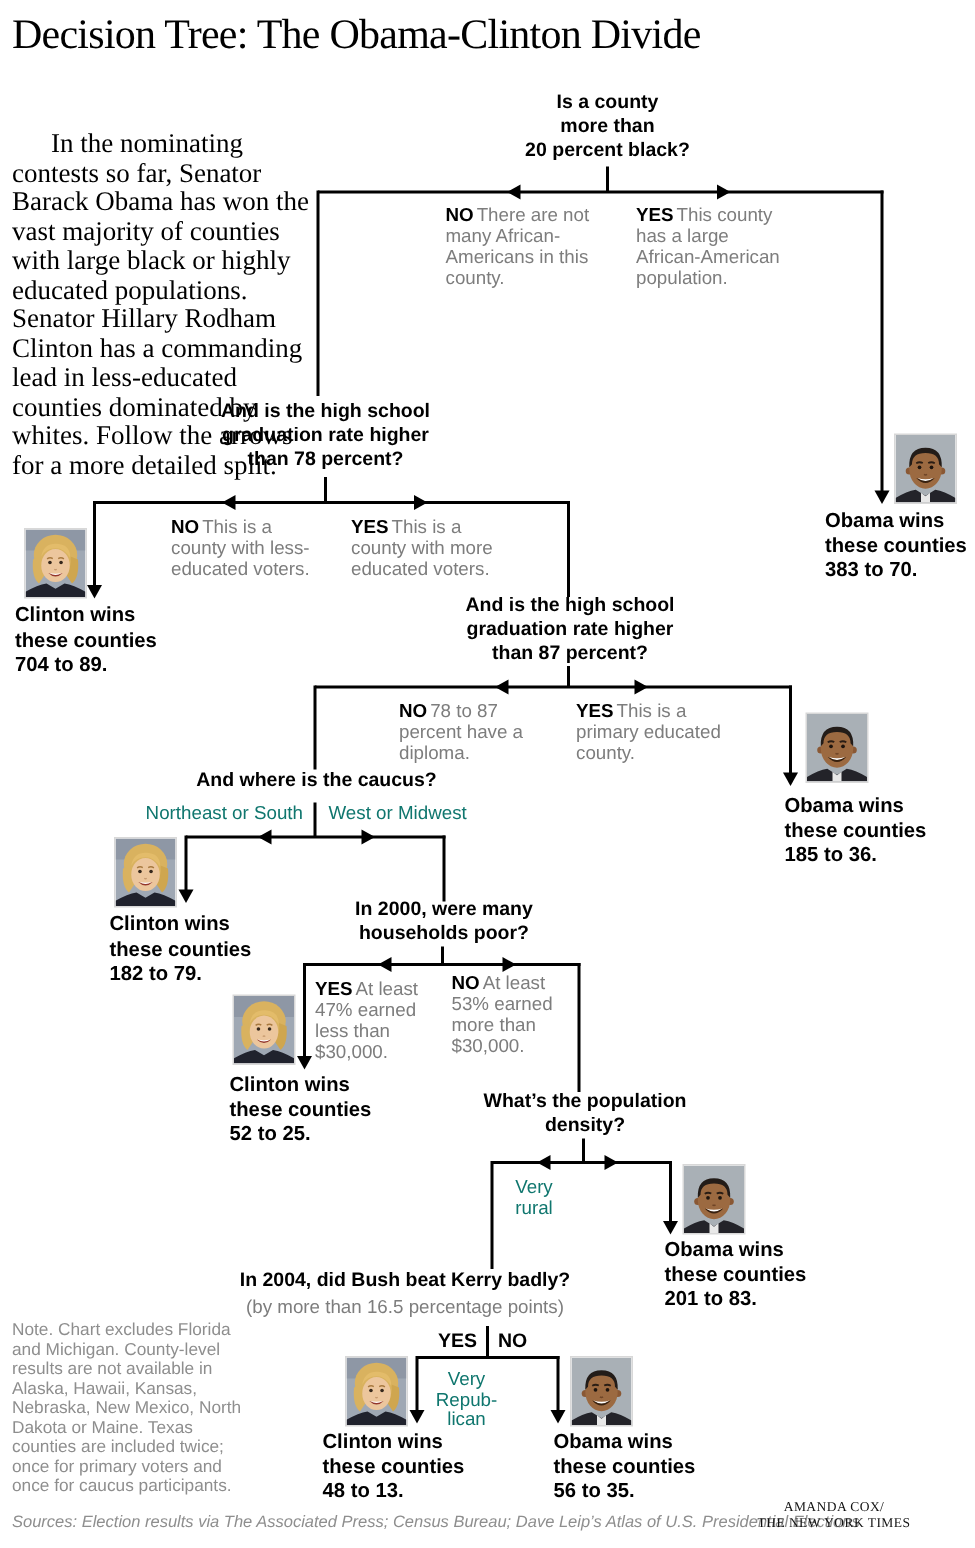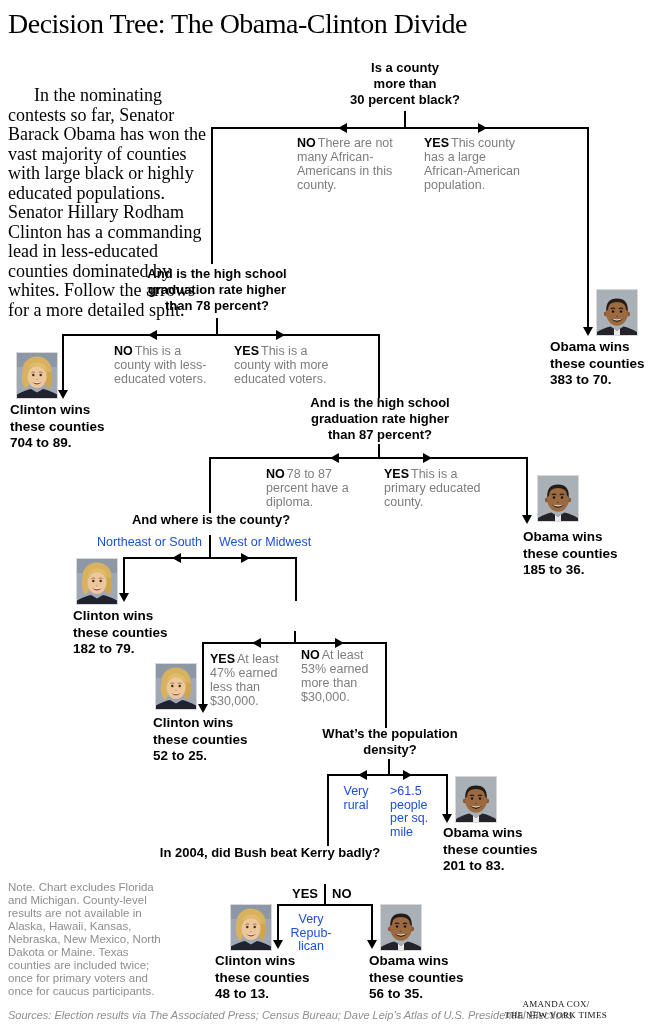--- a/index.html
+++ b/index.html
@@ -7,21 +7,21 @@
         font-family:"Liberation Sans",sans-serif;color:#000;}
   .abs{position:absolute;}
   
   .title{font-family:"Liberation Serif",serif;font-size:28px;letter-spacing:-0.5px;white-space:nowrap;}
   .intro{font-family:"Liberation Serif",serif;font-size:18px;line-height:19.5px;
          white-space:pre-line;text-indent:26px;}
   
   .q{font-weight:bold;font-size:13px;line-height:16px;text-align:center;white-space:pre-line;}
   .bn{font-size:12.5px;line-height:14px;color:#7d7d7d;}
   .bn .pfx{font-weight:bold;color:#000;margin-right:2px;}
-  .lbl{font-size:12.5px;line-height:13.5px;color:#1d4ed8;white-space:pre-line;}
+  .lbl{font-size:12.5px;line-height:13.5px;color:#0f766e;white-space:pre-line;}
   .win{font-weight:bold;font-size:13.5px;line-height:16.5px;white-space:pre-line;}
   .yn{font-weight:bold;font-size:13px;}
   .sub{font-size:12.5px;color:#7d7d7d;text-align:center;}
   
   .hl{height:2px;background:#000;}
   .vl{width:2px;background:#000;}
   .ar{width:0;height:0;}
   .ar-l{border-top:5px solid transparent;border-bottom:5px solid transparent;border-right:9px solid #000;}
   .ar-r{border-top:5px solid transparent;border-bottom:5px solid transparent;border-left:9px solid #000;}
   .ar-d{border-left:5px solid transparent;border-right:5px solid transparent;border-top:9px solid #000;}
@@ -84,21 +84,21 @@
 educated populations.
 Senator Hillary Rodham
 Clinton has a commanding
 lead in less-educated
 counties dominated by
 whites. Follow the arrows
 for a more detailed split.</div>
 
   <div class="abs q" style="left:325px;top:60px;width:160px">Is a county
 more than
-30 percent black?</div>
+20 percent black?</div>
   <div class="abs vl" style="left:404px;top:111px;height:17px"></div>
   <div class="abs hl" style="left:212px;top:127px;width:377px"></div>
   <div class="abs ar ar-l" style="left:338px;top:123px"></div>
   <div class="abs ar ar-r" style="left:478px;top:123px"></div>
   <div class="abs vl" style="left:211px;top:127px;height:137px"></div>
   <div class="abs vl" style="left:587px;top:127px;height:201px"></div>
   <div class="abs ar ar-d" style="left:583px;top:327px"></div>
   <div class="abs bn" style="left:424px;top:136px;width:105px"><span class="pfx">YES</span><span>This county has a large African-American population.</span></div>
   <div class="abs bn" style="left:297px;top:136px;width:100px"><span class="pfx">NO</span><span>There are not many African-Americans in this county.</span></div>
   <svg class="abs photo" style="left:597px;top:290px" width="40" height="45">
@@ -139,37 +139,39 @@
   <div class="abs ar ar-d" style="left:522px;top:515px"></div>
   <div class="abs bn" style="left:266px;top:467px;width:92px"><span class="pfx">NO</span><span>78 to 87 percent have a diploma.</span></div>
   <div class="abs bn" style="left:384px;top:467px;width:100px"><span class="pfx">YES</span><span>This is a primary educated county.</span></div>
   <svg class="abs photo" style="left:538px;top:476px" width="40" height="45">
       <use href="#obama-sym"></use>
     </svg>
   <div class="abs win" style="left:523px;top:529px">Obama wins
 these counties
 185 to 36.</div>
 
-  <div class="abs q" style="left:111px;top:512px;width:200px">And where is the county?</div>
+  <div class="abs q" style="left:111px;top:512px;width:200px">And where is the caucus?</div>
   <div class="abs lbl" style="left:88px;top:536px;width:114px;text-align:right">Northeast or South</div>
   <div class="abs lbl" style="left:219px;top:536px;width:112px">West or Midwest</div>
   <div class="abs vl" style="left:209px;top:535px;height:23px"></div>
   <div class="abs hl" style="left:124px;top:557px;width:173px"></div>
   <div class="abs ar ar-l" style="left:172px;top:553px"></div>
   <div class="abs ar ar-r" style="left:241px;top:553px"></div>
   <div class="abs vl" style="left:123px;top:557px;height:37px"></div>
   <div class="abs ar ar-d" style="left:119px;top:593px"></div>
   <div class="abs vl" style="left:295px;top:557px;height:44px"></div>
   <svg class="abs photo" style="left:77px;top:559px" width="40" height="45">
       <use href="#clinton-sym"></use>
     </svg>
   <div class="abs win" style="left:73px;top:608px">Clinton wins
 these counties
 182 to 79.</div>
 
+  <div class="abs q" style="left:216px;top:598px;width:160px">In 2000, were many
+households poor?</div>
   <div class="abs vl" style="left:294px;top:631px;height:12px"></div>
   <div class="abs hl" style="left:203px;top:642px;width:184px"></div>
   <div class="abs ar ar-l" style="left:252px;top:638px"></div>
   <div class="abs ar ar-r" style="left:335px;top:638px"></div>
   <div class="abs vl" style="left:202px;top:642px;height:63px"></div>
   <div class="abs ar ar-d" style="left:198px;top:704px"></div>
   <div class="abs vl" style="left:385px;top:642px;height:86px"></div>
   <div class="abs bn" style="left:210px;top:652px;width:80px"><span class="pfx">YES</span><span>At least 47% earned less than $30,000.</span></div>
   <div class="abs bn" style="left:301px;top:648px;width:76px"><span class="pfx">NO</span><span>At least 53% earned more than $30,000.</span></div>
   <svg class="abs photo" style="left:156px;top:664px" width="40" height="45">
@@ -183,32 +185,29 @@
 density?</div>
   <div class="abs vl" style="left:388px;top:759px;height:16px"></div>
   <div class="abs hl" style="left:328px;top:774px;width:120px"></div>
   <div class="abs ar ar-l" style="left:358px;top:770px"></div>
   <div class="abs ar ar-r" style="left:403px;top:770px"></div>
   <div class="abs vl" style="left:327px;top:774px;height:72px"></div>
   <div class="abs vl" style="left:446px;top:774px;height:41px"></div>
   <div class="abs ar ar-d" style="left:442px;top:814px"></div>
   <div class="abs lbl" style="left:334px;top:785px;width:44px;text-align:center">Very
 rural</div>
-  <div class="abs lbl" style="left:390px;top:785px;width:50px">&gt;61.5
-people
-per sq.
-mile</div>
   <svg class="abs photo" style="left:456px;top:777px" width="40" height="45">
       <use href="#obama-sym"></use>
     </svg>
   <div class="abs win" style="left:443px;top:825px">Obama wins
 these counties
 201 to 83.</div>
 
   <div class="abs q" style="left:150px;top:845px;width:240px;white-space:nowrap">In 2004, did Bush beat Kerry badly?</div>
+  <div class="abs sub" style="left:150px;top:864px;width:240px">(by more than 16.5 percentage points)</div>
   <div class="abs yn" style="left:278px;top:886px;width:40px;text-align:right">YES</div>
   <div class="abs yn" style="left:332px;top:886px;width:40px;text-align:left">NO</div>
   <div class="abs vl" style="left:324px;top:884px;height:21px"></div>
   <div class="abs hl" style="left:278px;top:904px;width:95px"></div>
   <div class="abs vl" style="left:277px;top:904px;height:37px"></div>
   <div class="abs ar ar-d" style="left:273px;top:940px"></div>
   <div class="abs vl" style="left:371px;top:904px;height:37px"></div>
   <div class="abs ar ar-d" style="left:367px;top:940px"></div>
   <div class="abs lbl" style="left:283px;top:913px;width:56px;text-align:center">Very
 Repub-

